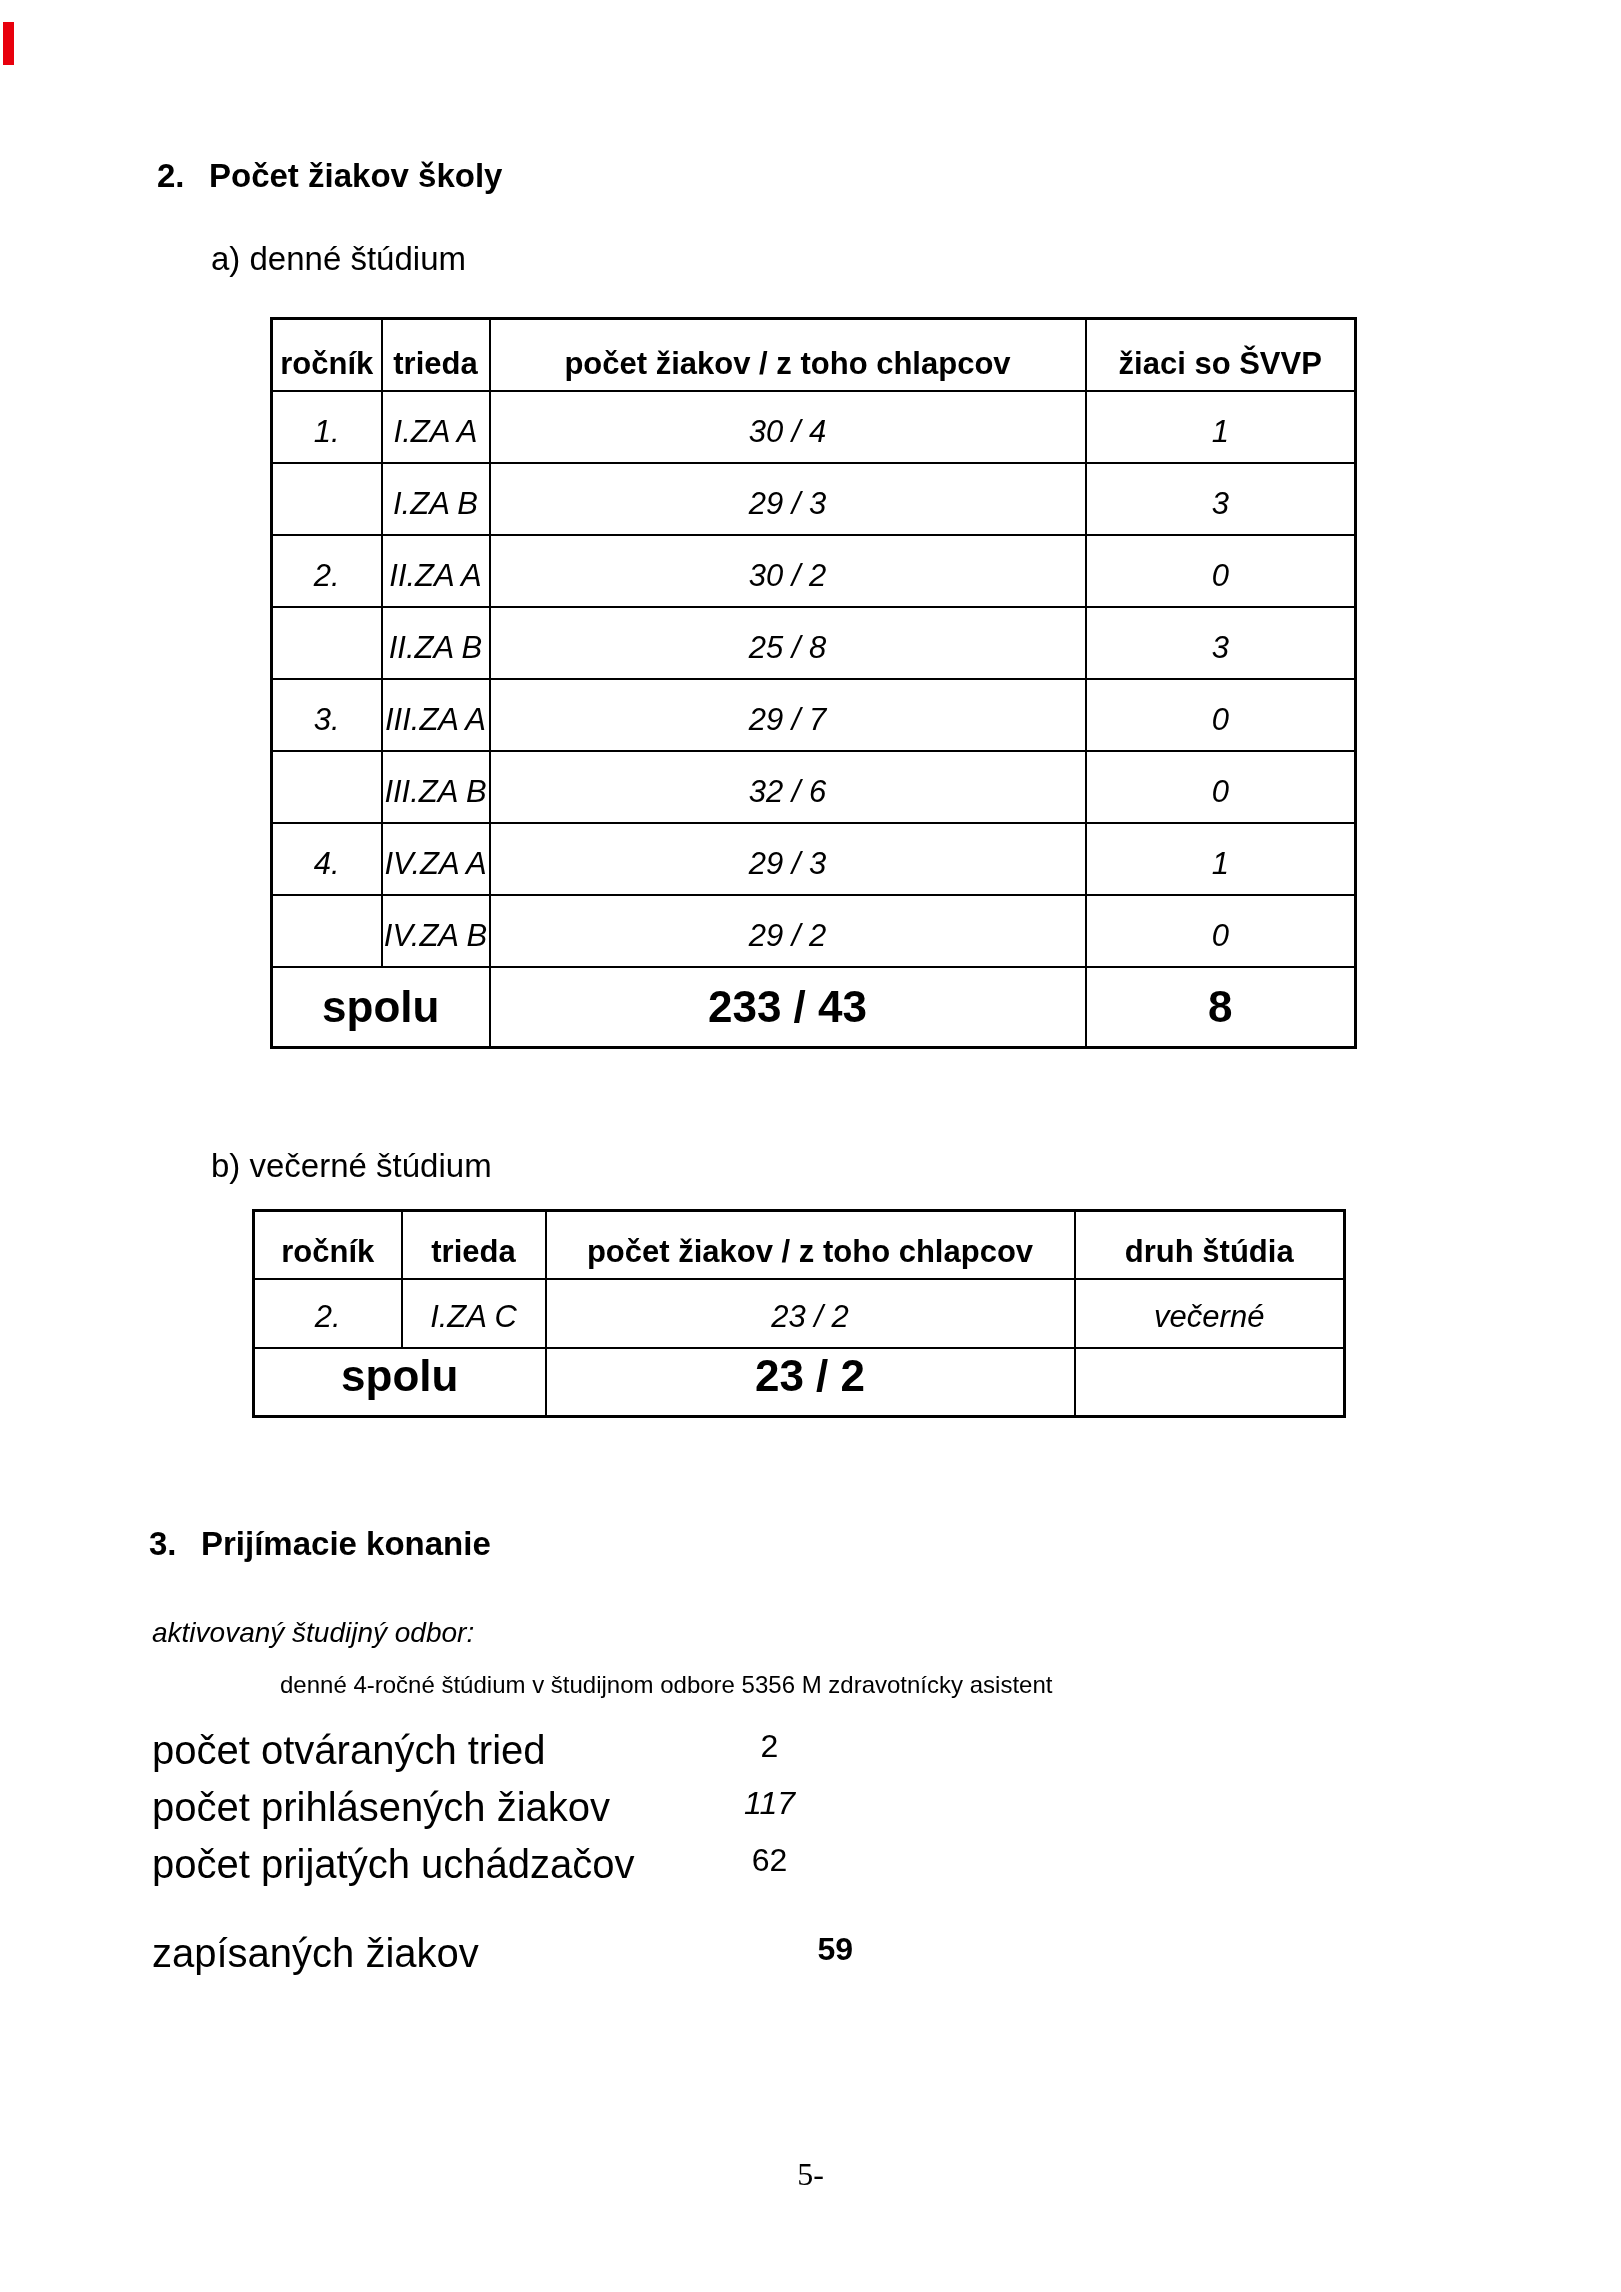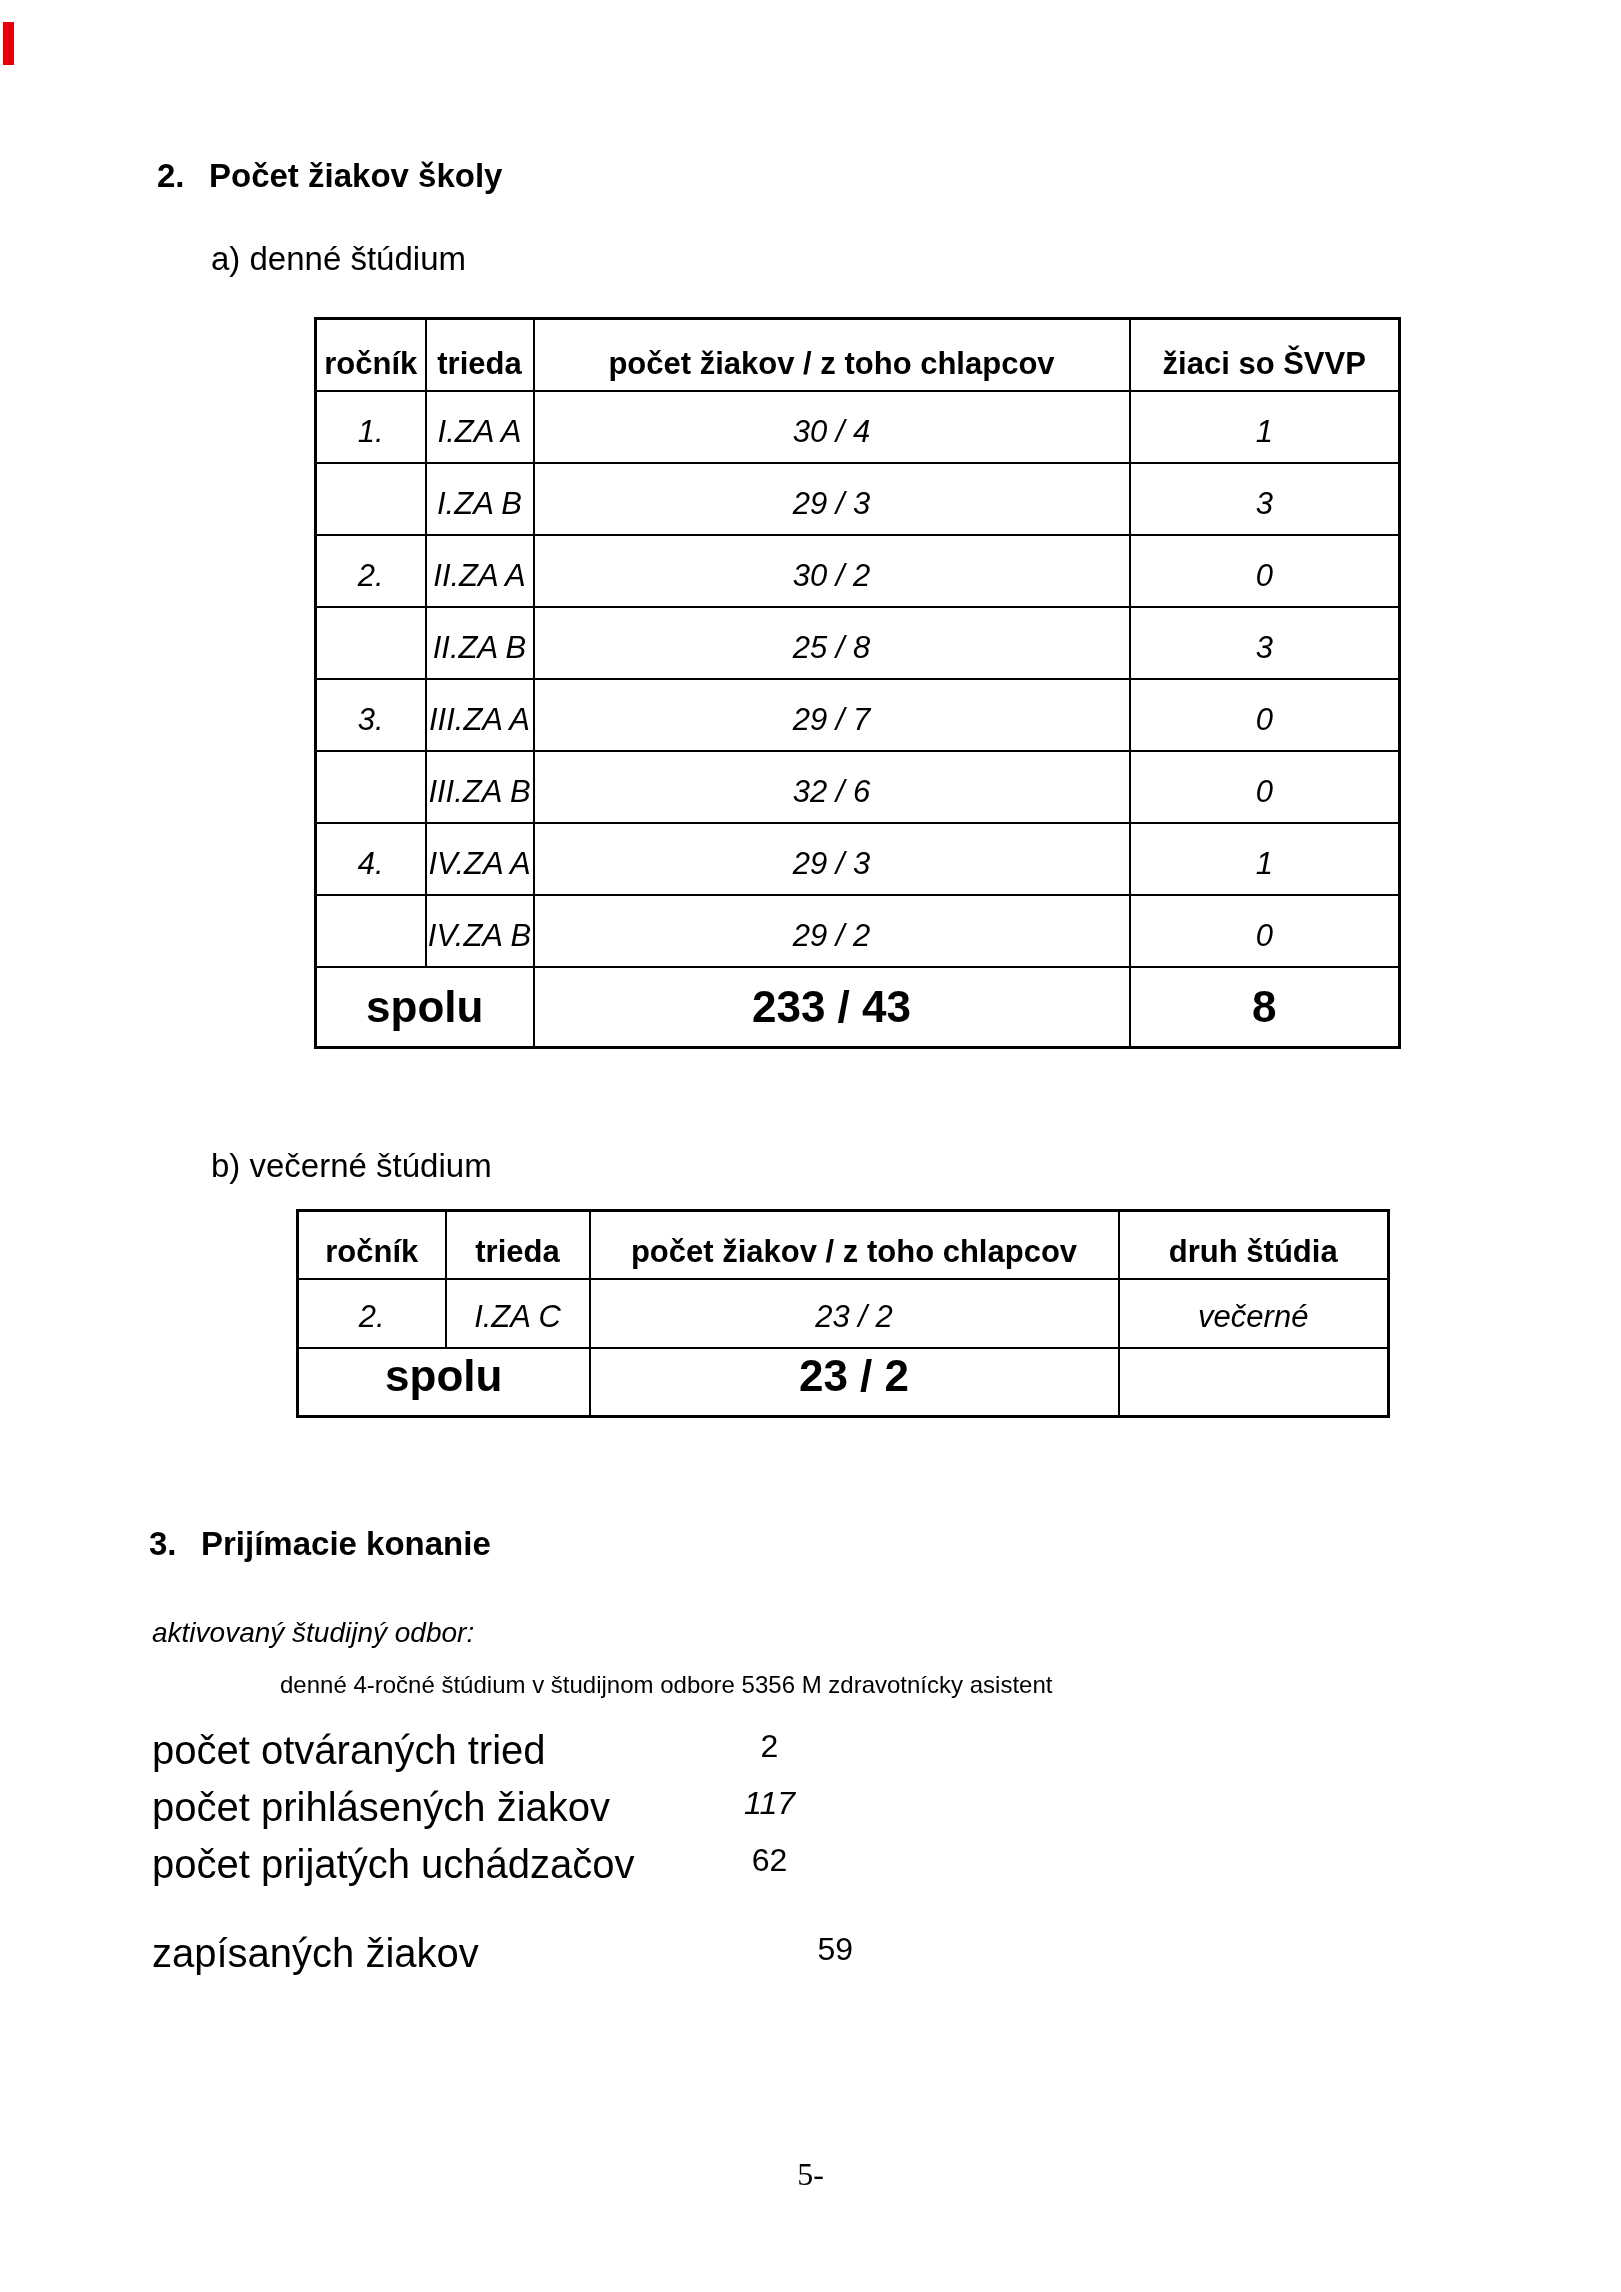--- a/index.html
+++ b/index.html
@@ -24,21 +24,21 @@
   .heading .hnum{display:inline-block;width:52px;}
   .h-sec2{left:157px;top:157px;}
   .h-sec3{left:149px;top:1525px;}
   .subhead{
     position:absolute;left:211px;
     font-size:33px;white-space:nowrap;
   }
   .sub-a{top:240px;}
   .sub-b{top:1123px;margin-top:24px;}
 
-  table{border-collapse:collapse;table-layout:fixed;position:absolute;border:3.9px solid #000;margin-left:44px;}
+  table{border-collapse:collapse;table-layout:fixed;position:absolute;border:3.9px solid #000;}
   .t1{left:270px;top:317px;width:1083px;}
   .t2{left:252px;top:1209px;width:1091px;}
   th,td{
     border:2.9px solid #000;
     text-align:center;
     vertical-align:bottom;
     overflow:hidden;
     white-space:nowrap;
   }
   th{
@@ -73,21 +73,21 @@
   }
   .kv-value{
     position:absolute;left:686px;width:167px;
     font-size:32px;text-align:center;white-space:nowrap;
   }
   .kv-r1{top:1728px;}
   .kv-r2{top:1785px;}
   .kv-r3{top:1842px;}
   .kv-r4{top:1931px;text-align:right;}
   .v-italic{font-style:italic;}
-  .v-bold{font-weight:normal;}
+  .v-bold{font-weight:bold;}
   .page-num{
     position:absolute;left:0;top:2156px;width:100%;
     text-align:center;
     font-family:"Liberation Serif", serif;
     font-size:32px;
   }
 </style>
 </head>
 <body>
 

